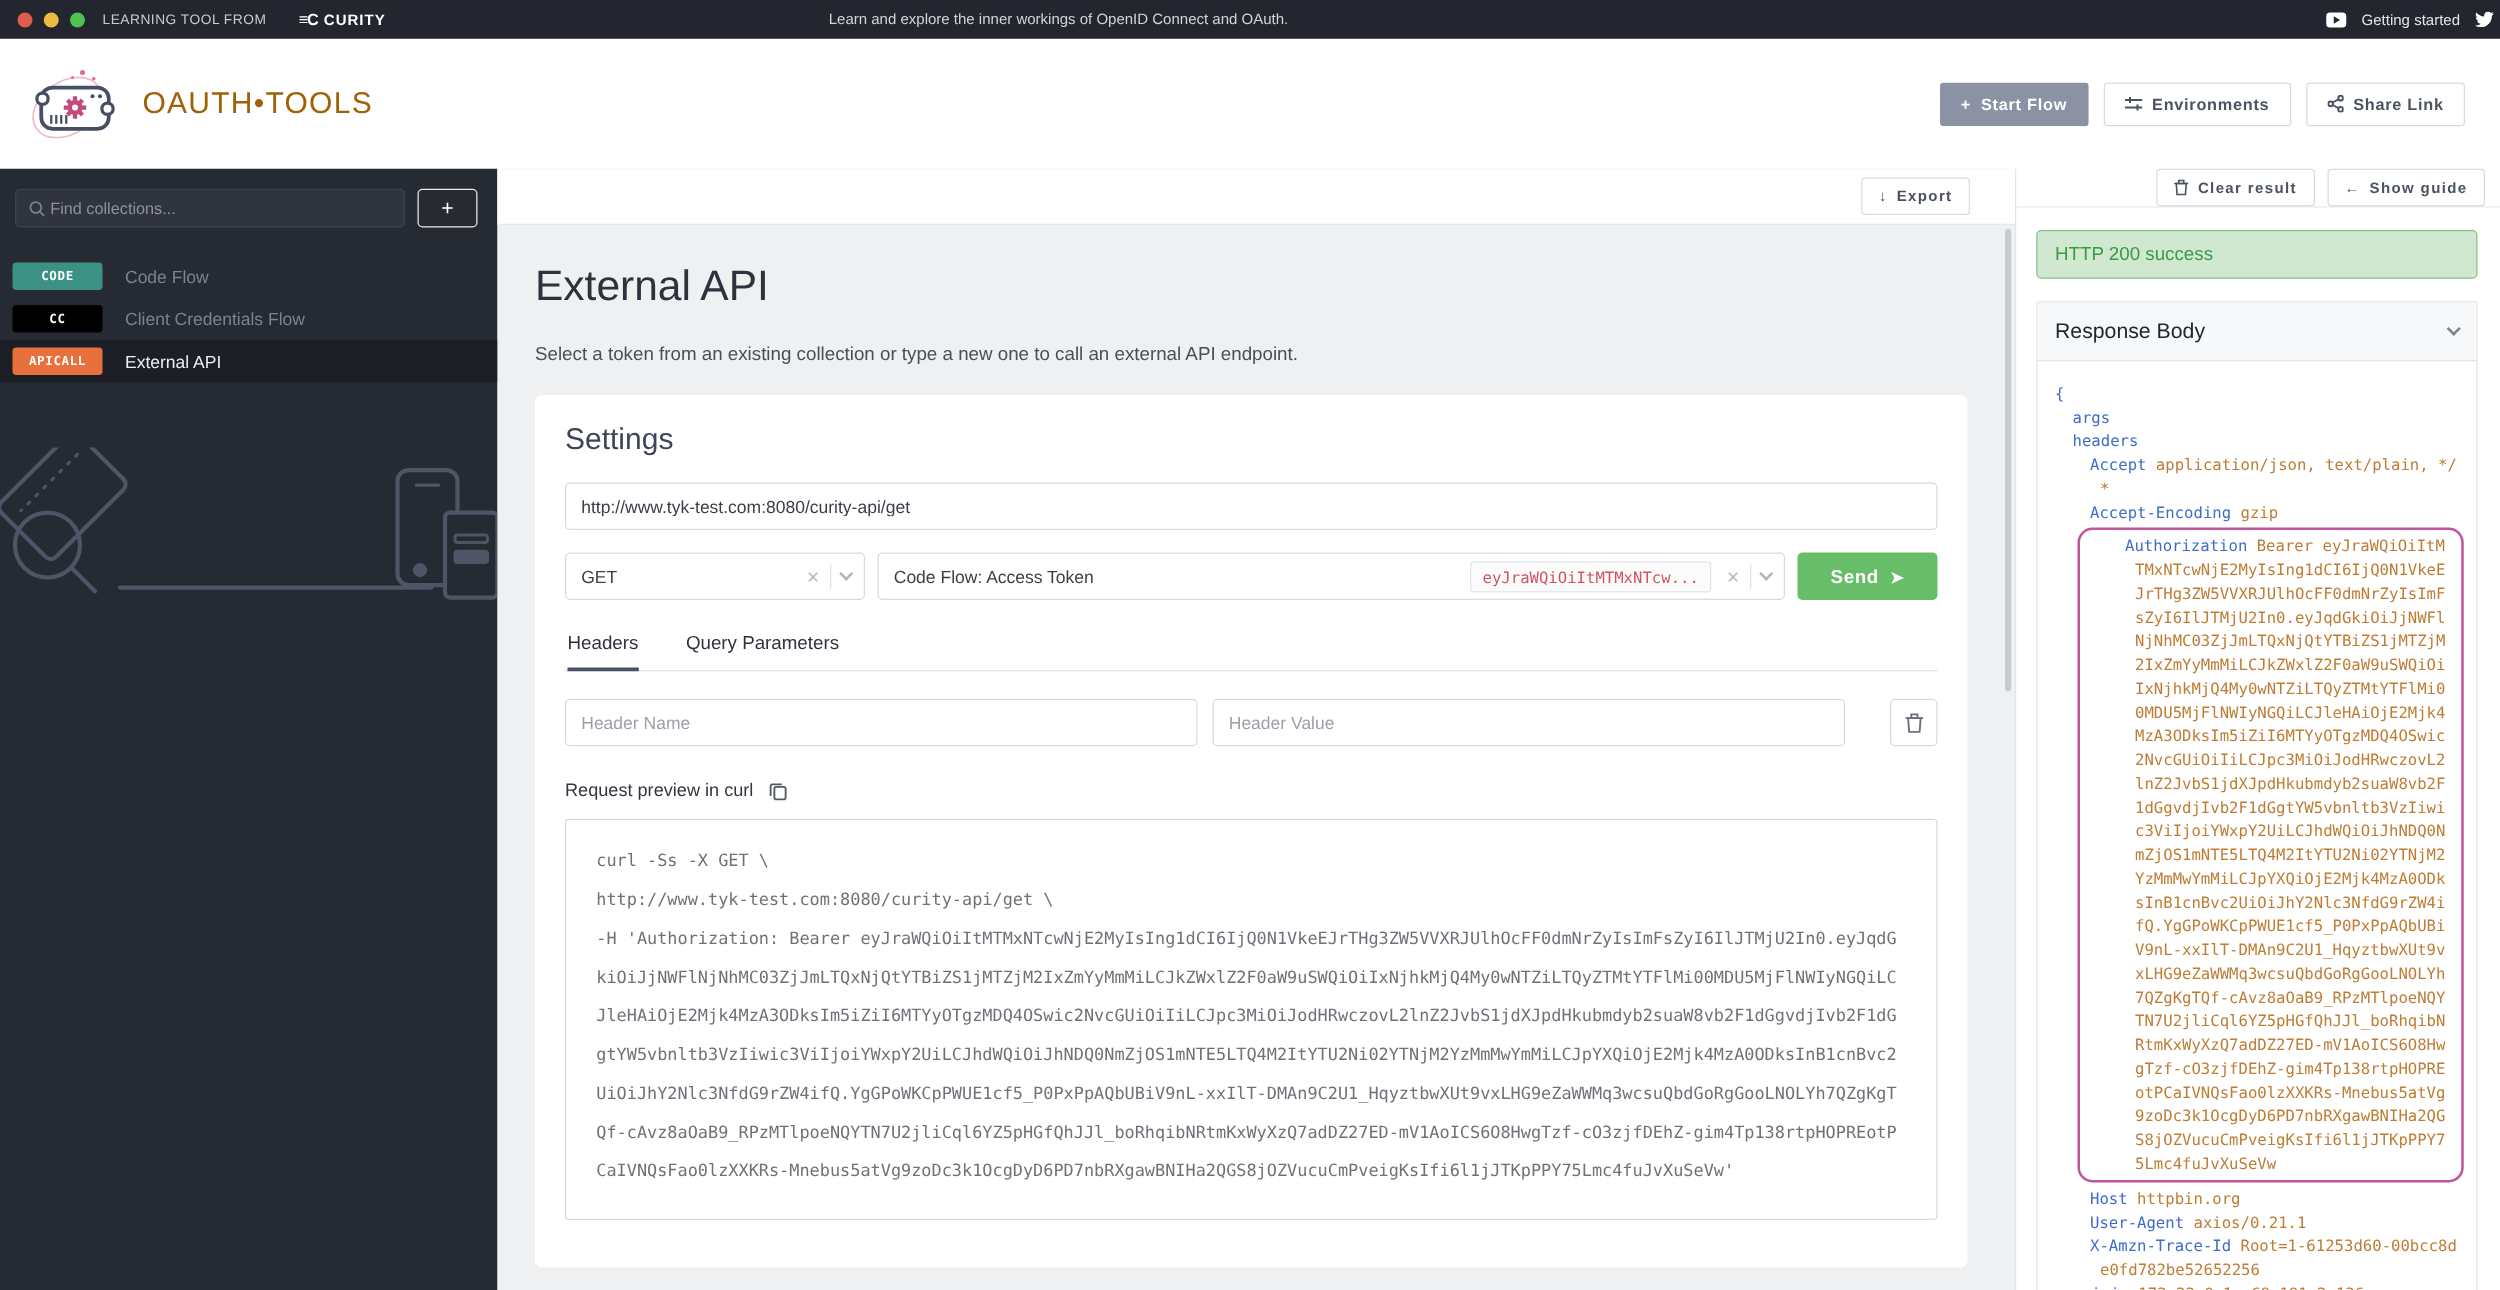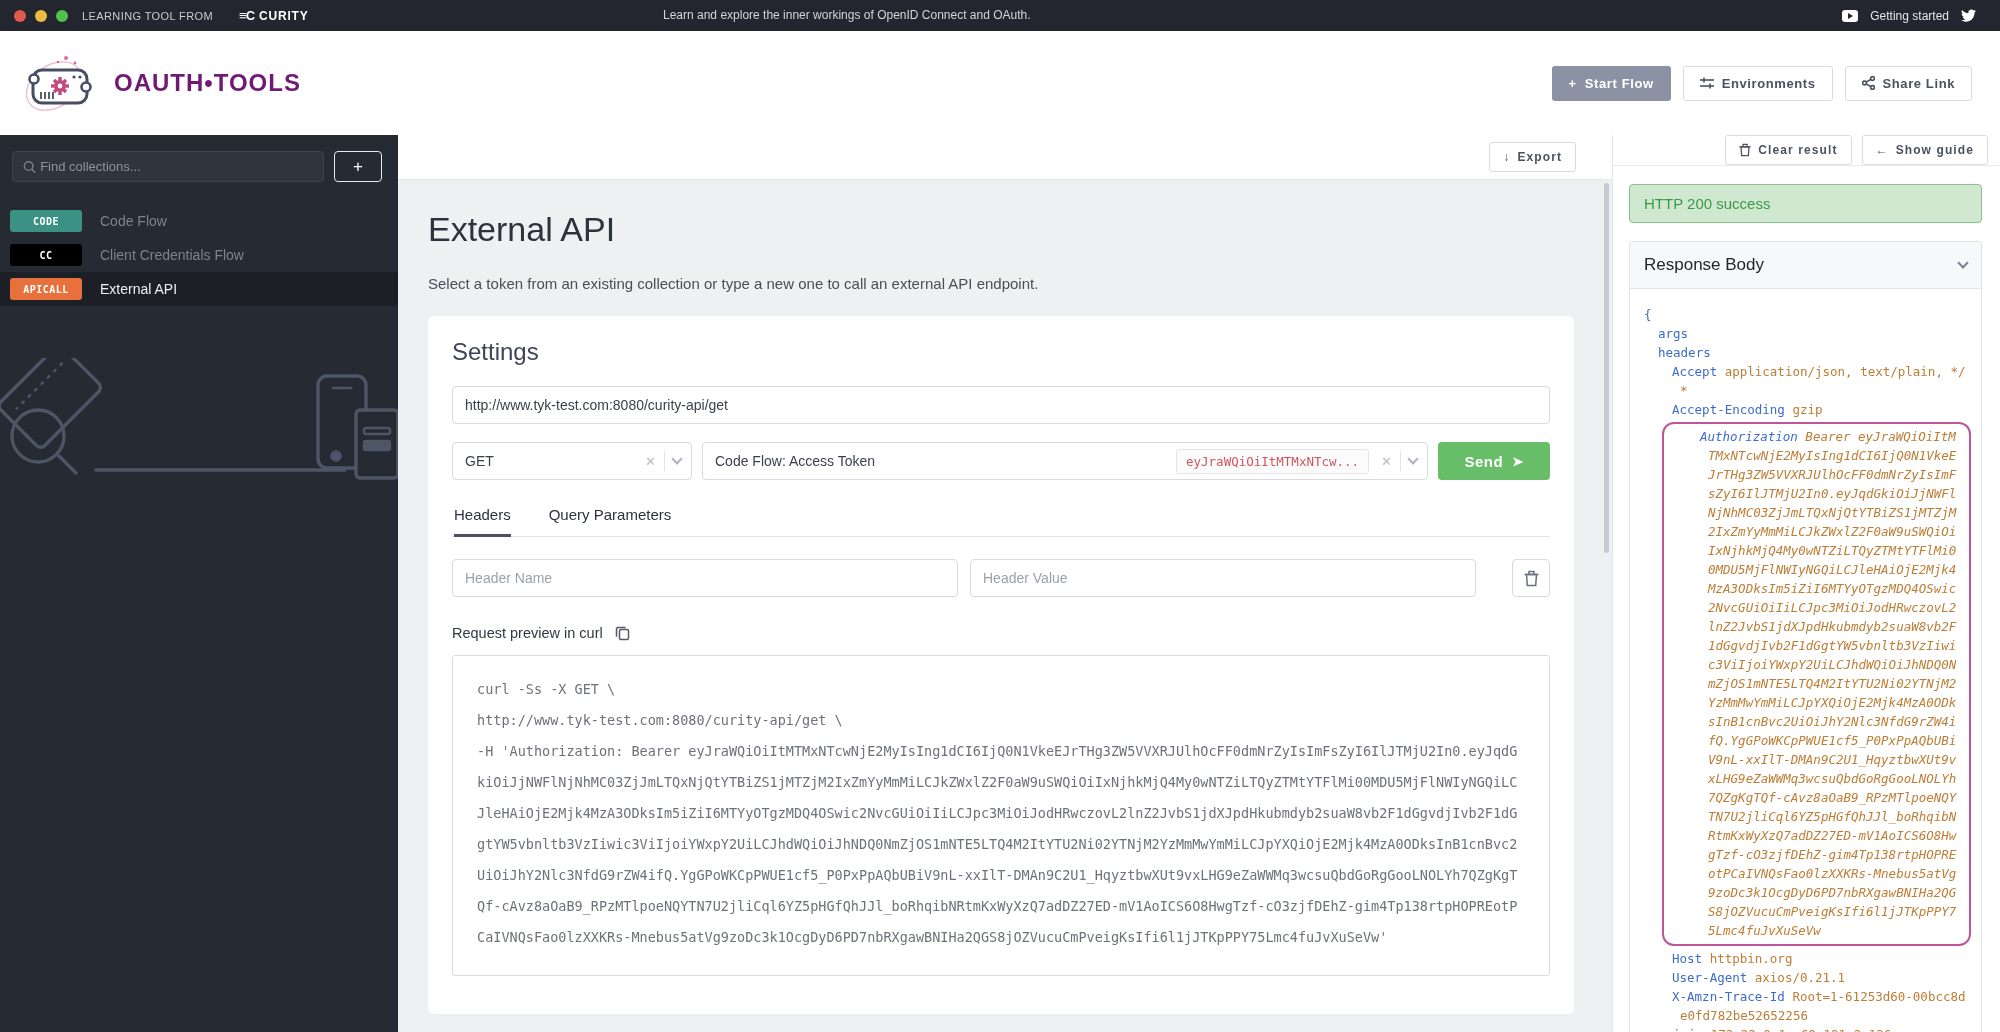--- a/index.html
+++ b/index.html
@@ -1,35 +1,35 @@
 <!DOCTYPE html>
 <html><head>
 <meta charset="utf-8">
 <style>
   * { margin:0; padding:0; box-sizing:border-box; }
   html,body { width:2000px; height:1032px; overflow:hidden; font-family:"Liberation Sans", sans-serif; background:#eef0f2; }
 
   
-  .topbar { height:31px; background:#23262e; display:flex; align-items:center; position:relative; padding:0 24px 0 14px; }
+  .topbar { height:31px; background:#23262e; display:flex; align-items:center; position:relative; padding:0 5px 0 14px; }
   .dots { display:flex; gap:9px; align-items:center; }
   .dot { width:12px; height:12px; border-radius:50%; }
   .dot.r{background:#e05b4e;} .dot.y{background:#ecbc41;} .dot.g{background:#50c14e;}
   .learn-label { color:#c9cbcf; font-size:11px; letter-spacing:.4px; margin-left:14px; }
   .curity-logo { display:flex; align-items:center; gap:5px; margin-left:26px; color:#fff; }
   .curity-bars { font-size:13px; color:#fff; letter-spacing:-1px; font-weight:700; }
   .curity-name { font-size:12px; font-weight:700; letter-spacing:.8px; color:#fff; }
   .tagline { position:absolute; left:663px; top:8px; color:#d2d4d8; font-size:12px; }
   .topbar-right { margin-left:auto; display:flex; align-items:center; gap:12px; color:#e3e5e8; font-size:12px; }
   .yt-icon { width:16px; height:12px; background:#fff; border-radius:3px; position:relative; display:inline-block; }
   .yt-icon::after { content:""; position:absolute; left:6px; top:3px; border-left:5px solid #23262e; border-top:3px solid transparent; border-bottom:3px solid transparent; }
 
   
   .appheader { height:104px; background:#ffffff; display:flex; align-items:center; padding:0 28px 0 22px; }
   .logo-wrap { display:flex; align-items:center; gap:14px; }
-  .logo-word { font-size:24px; font-weight:700; color:#701a75; letter-spacing:1px; }
+  .logo-word { font-size:24px; font-weight:400; color:#a16207; letter-spacing:1px; }
   .header-btns { margin-left:auto; display:flex; gap:12px; }
   .btn { display:inline-flex; align-items:center; gap:8px; border-radius:3px; font-size:13px; font-weight:700; letter-spacing:.6px; padding:9px 16px; cursor:pointer; border:1px solid transparent; }
   .btn-primary { background:#8a92a3; color:#fff; }
   .btn-outline { background:#fff; border-color:#d8dbe0; color:#4b5260; }
 
   
   .shell { display:flex; height:897px; }
 
   
   .sidebar { width:398px; background:#262a32; flex:none; display:flex; flex-direction:column; }
@@ -96,21 +96,21 @@
   .response-title { font-size:17px; color:#23262e; }
   .response-head .chev { margin-left:auto; border-color:#7d828c; }
   .response-code { padding:16px 10px 20px 6px; font-family:"DejaVu Sans Mono",monospace; font-size:12.5px; line-height:19px; }
   .json-line { word-break:break-all; }
   .json-line.i0 { padding-left:16px; text-indent:-8px; }
   .json-line.i1 { padding-left:30px; text-indent:-8px; }
   .json-line.i2 { padding-left:44px; text-indent:-8px; }
   .jk { color:#3e6cc8; }
   .jv { color:#bd7d35; }
   .jb { color:#3e6cc8; }
-  .boxed { border:2px solid #bf559a; border-radius:12px; margin:3px 0 3px 26px; padding:3px 7px 4px 15px; text-indent:-8px;font-style:italic; }
+  .boxed { border:2px solid #bf559a; border-radius:12px; margin:3px 0 3px 26px; padding:3px 7px 4px 15px; text-indent:-8px; }
 
   svg { display:block; }
 </style>
 </head>
 <body>
 
 <div class="topbar">
   <div class="dots">
     <span class="dot r"></span>
     <span class="dot y"></span>

